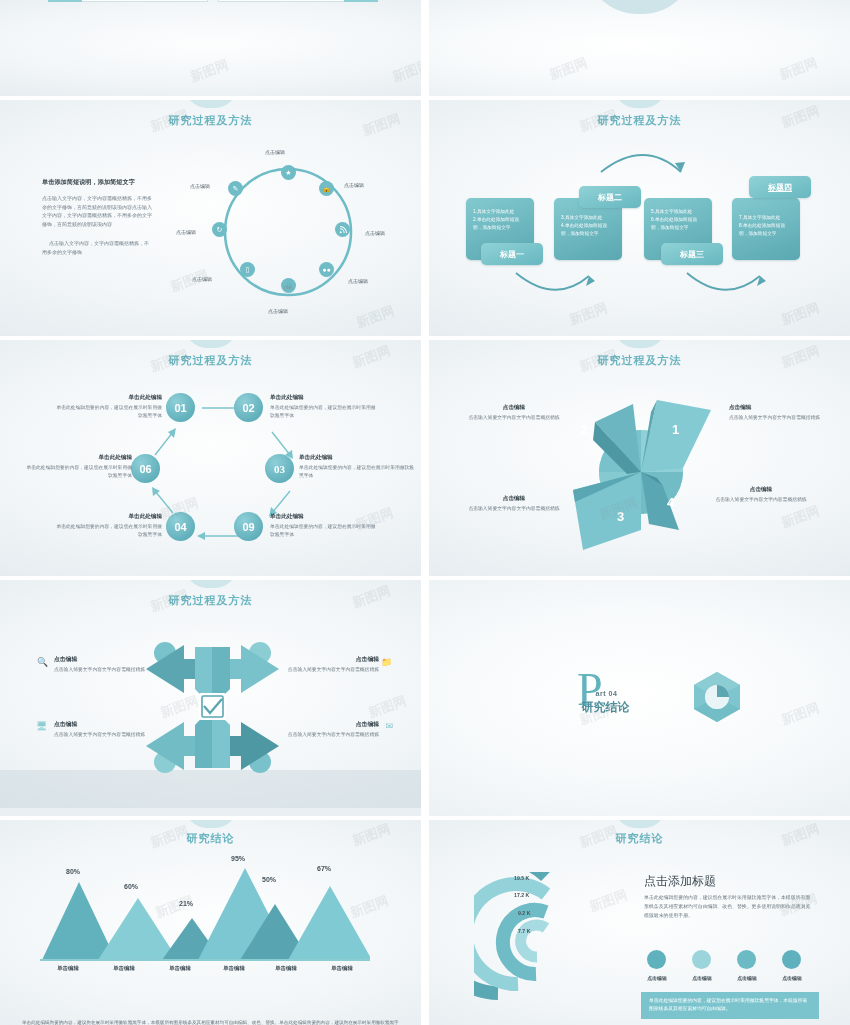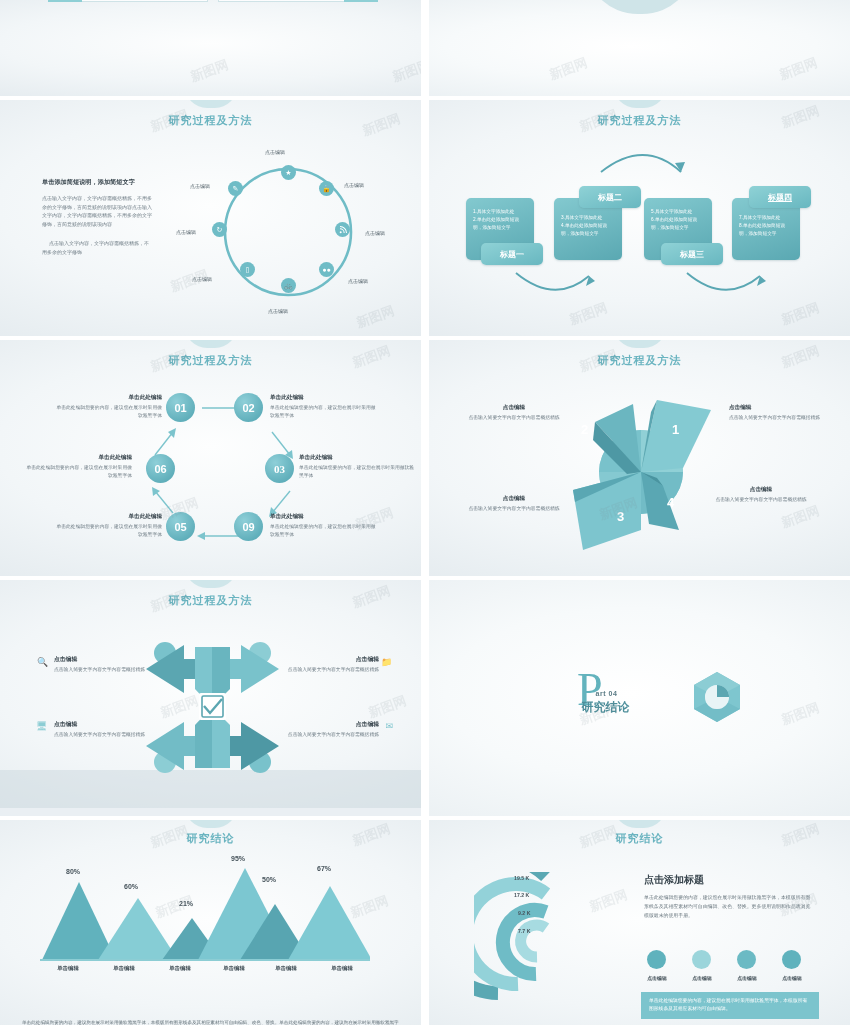--- a/index.html
+++ b/index.html
@@ -117,21 +117,21 @@
   
   .part-P { font-size:46px; color:#63b3bd; font-weight:normal; line-height:0.8; font-family:"Liberation Serif", serif;}
   .part-sm { font-size:7px; color:#5a7b85; font-weight:bold; letter-spacing:0.5px;}
   .part-cn { font-size:12px; color:#4e8f9b; font-weight:bold; }
   
   .mt-lab { position:absolute; font-size:7px; font-weight:bold; color:#46535b; }
   .mt-cat { position:absolute; font-size:5.4px; font-weight:bold; color:#46535b; text-align:center; }
   .mt-foot { position:absolute; left:22px; right:22px; bottom:4px; font-size:4.6px; color:#5d6b73; line-height:1.75; }
   
   .dn-lab { position:absolute; font-size:5.2px; font-weight:bold; color:#47545c; }
-  .r9-h { position:absolute; font-size:10px; font-weight:bold; color:#3a474f; }
+  .r9-h { position:absolute; font-size:12px; font-weight:normal; color:#3a474f; }
   .r9-p { position:absolute; font-size:4.9px; color:#68767e; line-height:1.8; width:168px; }
   .dot { position:absolute; width:19px; height:19px; border-radius:50%; }
   .dot-l { position:absolute; font-size:4.9px; font-weight:bold; color:#47545c; text-align:center; width:40px; }
   .r9-band {
     position:absolute; background:#7cc4cd; color:#fff;
     font-size:4.8px; line-height:1.75; padding:5px 8px;
   }
 </style>
 </head>
 <body>
@@ -247,21 +247,21 @@
     <div class="fbox" style="left:215px;top:98px;width:68px;height:62px;padding-top:10px;">
       <div class="ft">5.具体文字添加此处</div>
       <div class="ft">6.单击此处添加简短说明，添加简短文字</div>
     </div>
     <div class="ftab" style="left:232px;top:143px;width:62px;height:22px;">标题三</div>
 
     <div class="fbox" style="left:303px;top:98px;width:68px;height:62px;padding-top:16px;">
       <div class="ft">7.具体文字添加此处</div>
       <div class="ft">8.单击此处添加简短说明，添加简短文字</div>
     </div>
-    <div class="ftab" style="left:320px;top:86px;width:62px;height:22px;text-decoration:underline;">标题四</div>
+    <div class="ftab" style="left:320px;top:76px;width:62px;height:22px;text-decoration:underline;">标题四</div>
 
     <div class="wm" style="left:150px;top:12px;">新图网</div>
     <div class="wm" style="left:352px;top:8px;">新图网</div>
     <div class="wm" style="left:140px;top:205px;">新图网</div>
     <div class="wm" style="left:352px;top:205px;">新图网</div>
   </div>
 
   <div class="slide">
     <div class="title-cap"></div>
     <div class="title" style="top:13px;font-size:11px;">研究过程及方法</div>
@@ -280,22 +280,22 @@
           <polygon points="152,147 153,156 160,151" fill="#7cc4cd" stroke="none"></polygon>
         <path d="M155 115 L173 92"></path>
           <polygon points="176,88 168,92 174,98" fill="#7cc4cd" stroke="none"></polygon>
       </g>
     </svg>
 
     <div class="num-c" style="left:166px;top:53px;">01</div>
     <div class="num-c" style="left:234px;top:53px;text-align:center;">02</div>
     <div class="num-c" style="left:265px;top:114px;font-family:Liberation Serif, serif;">03</div>
     <div class="num-c" style="left:234px;top:172px;">09</div>
-    <div class="num-c" style="left:166px;top:172px;">05</div>
-    <div class="num-c" style="left:146px;top:114px;text-align:right;">06</div>
+    <div class="num-c" style="left:166px;top:172px;">04</div>
+    <div class="num-c" style="left:131px;top:114px;text-align:right;">06</div>
 
     <div class="num-t" style="left:52px;top:54px;text-align:right;">
       <div class="h">单击此处编辑</div>
         <div class="p">单击此处编辑您要的内容，建议您在展示时采用微软雅黑字体</div>
     </div>
     <div class="num-t" style="left:270px;top:54px;">
       <div class="h">单击此处编辑</div>
         <div class="p">单击此处编辑您要的内容，建议您在展示时采用微软雅黑字体</div>
     </div>
     <div class="num-t" style="left:299px;top:114px;width:118px;">

